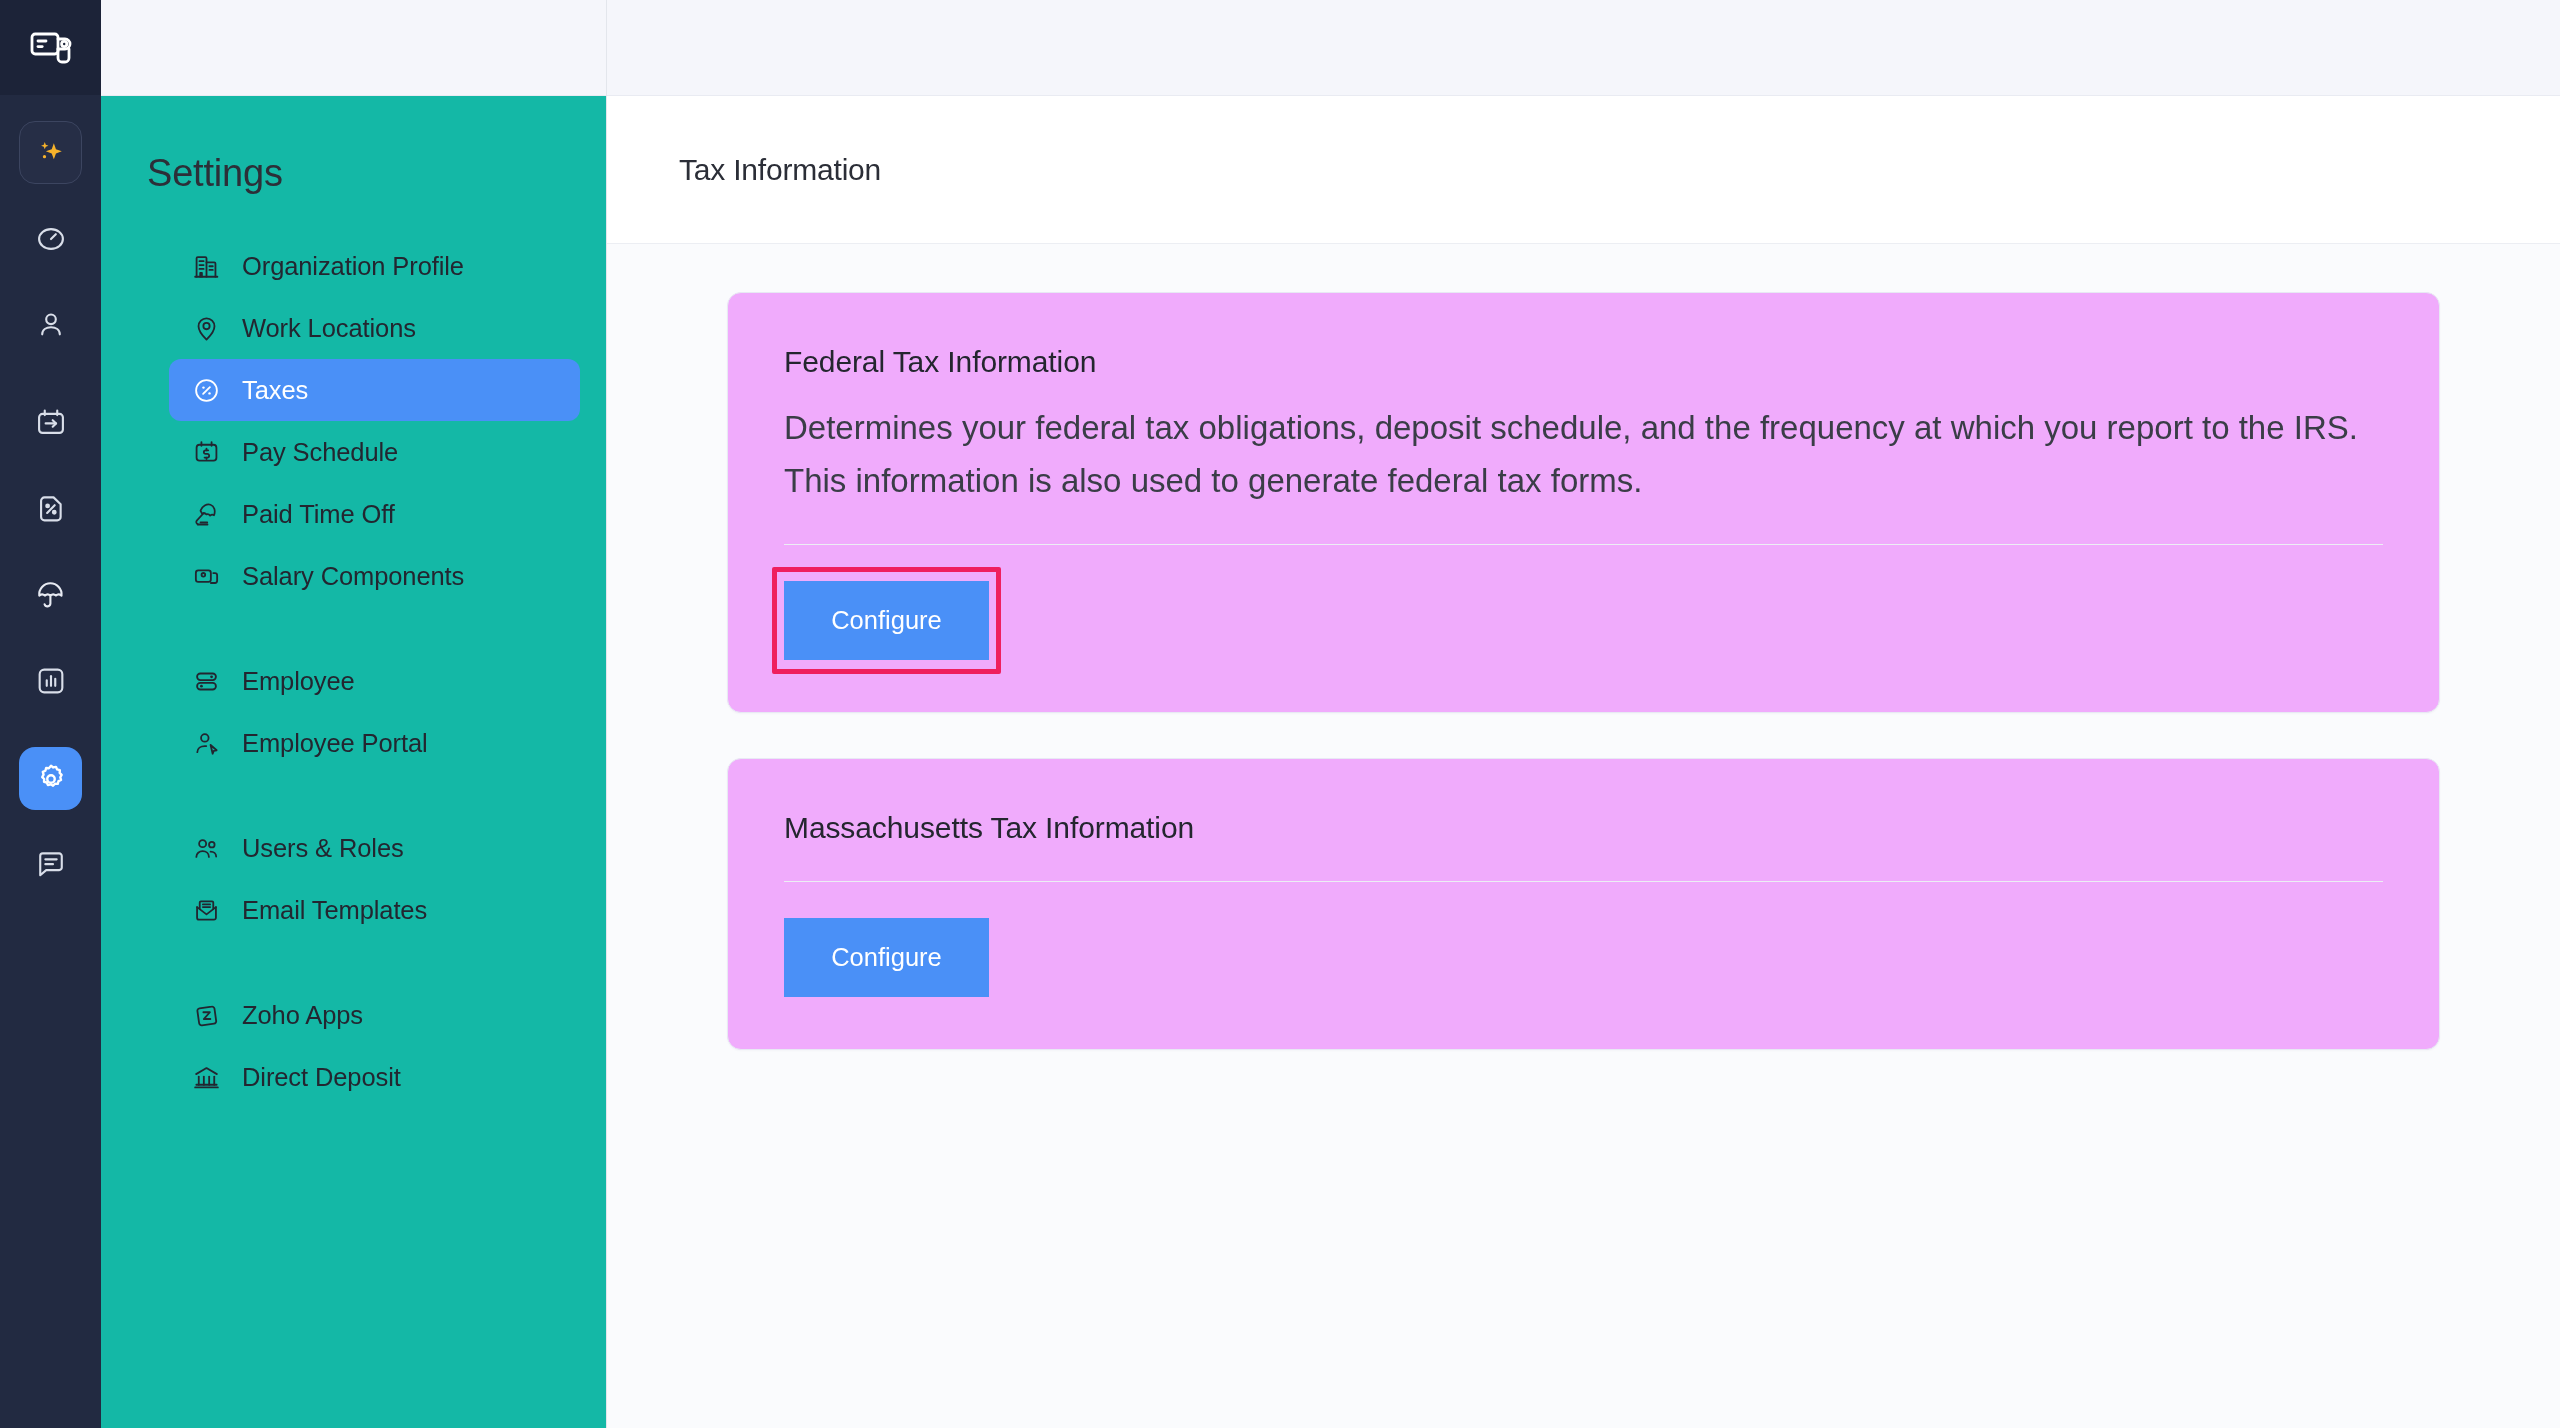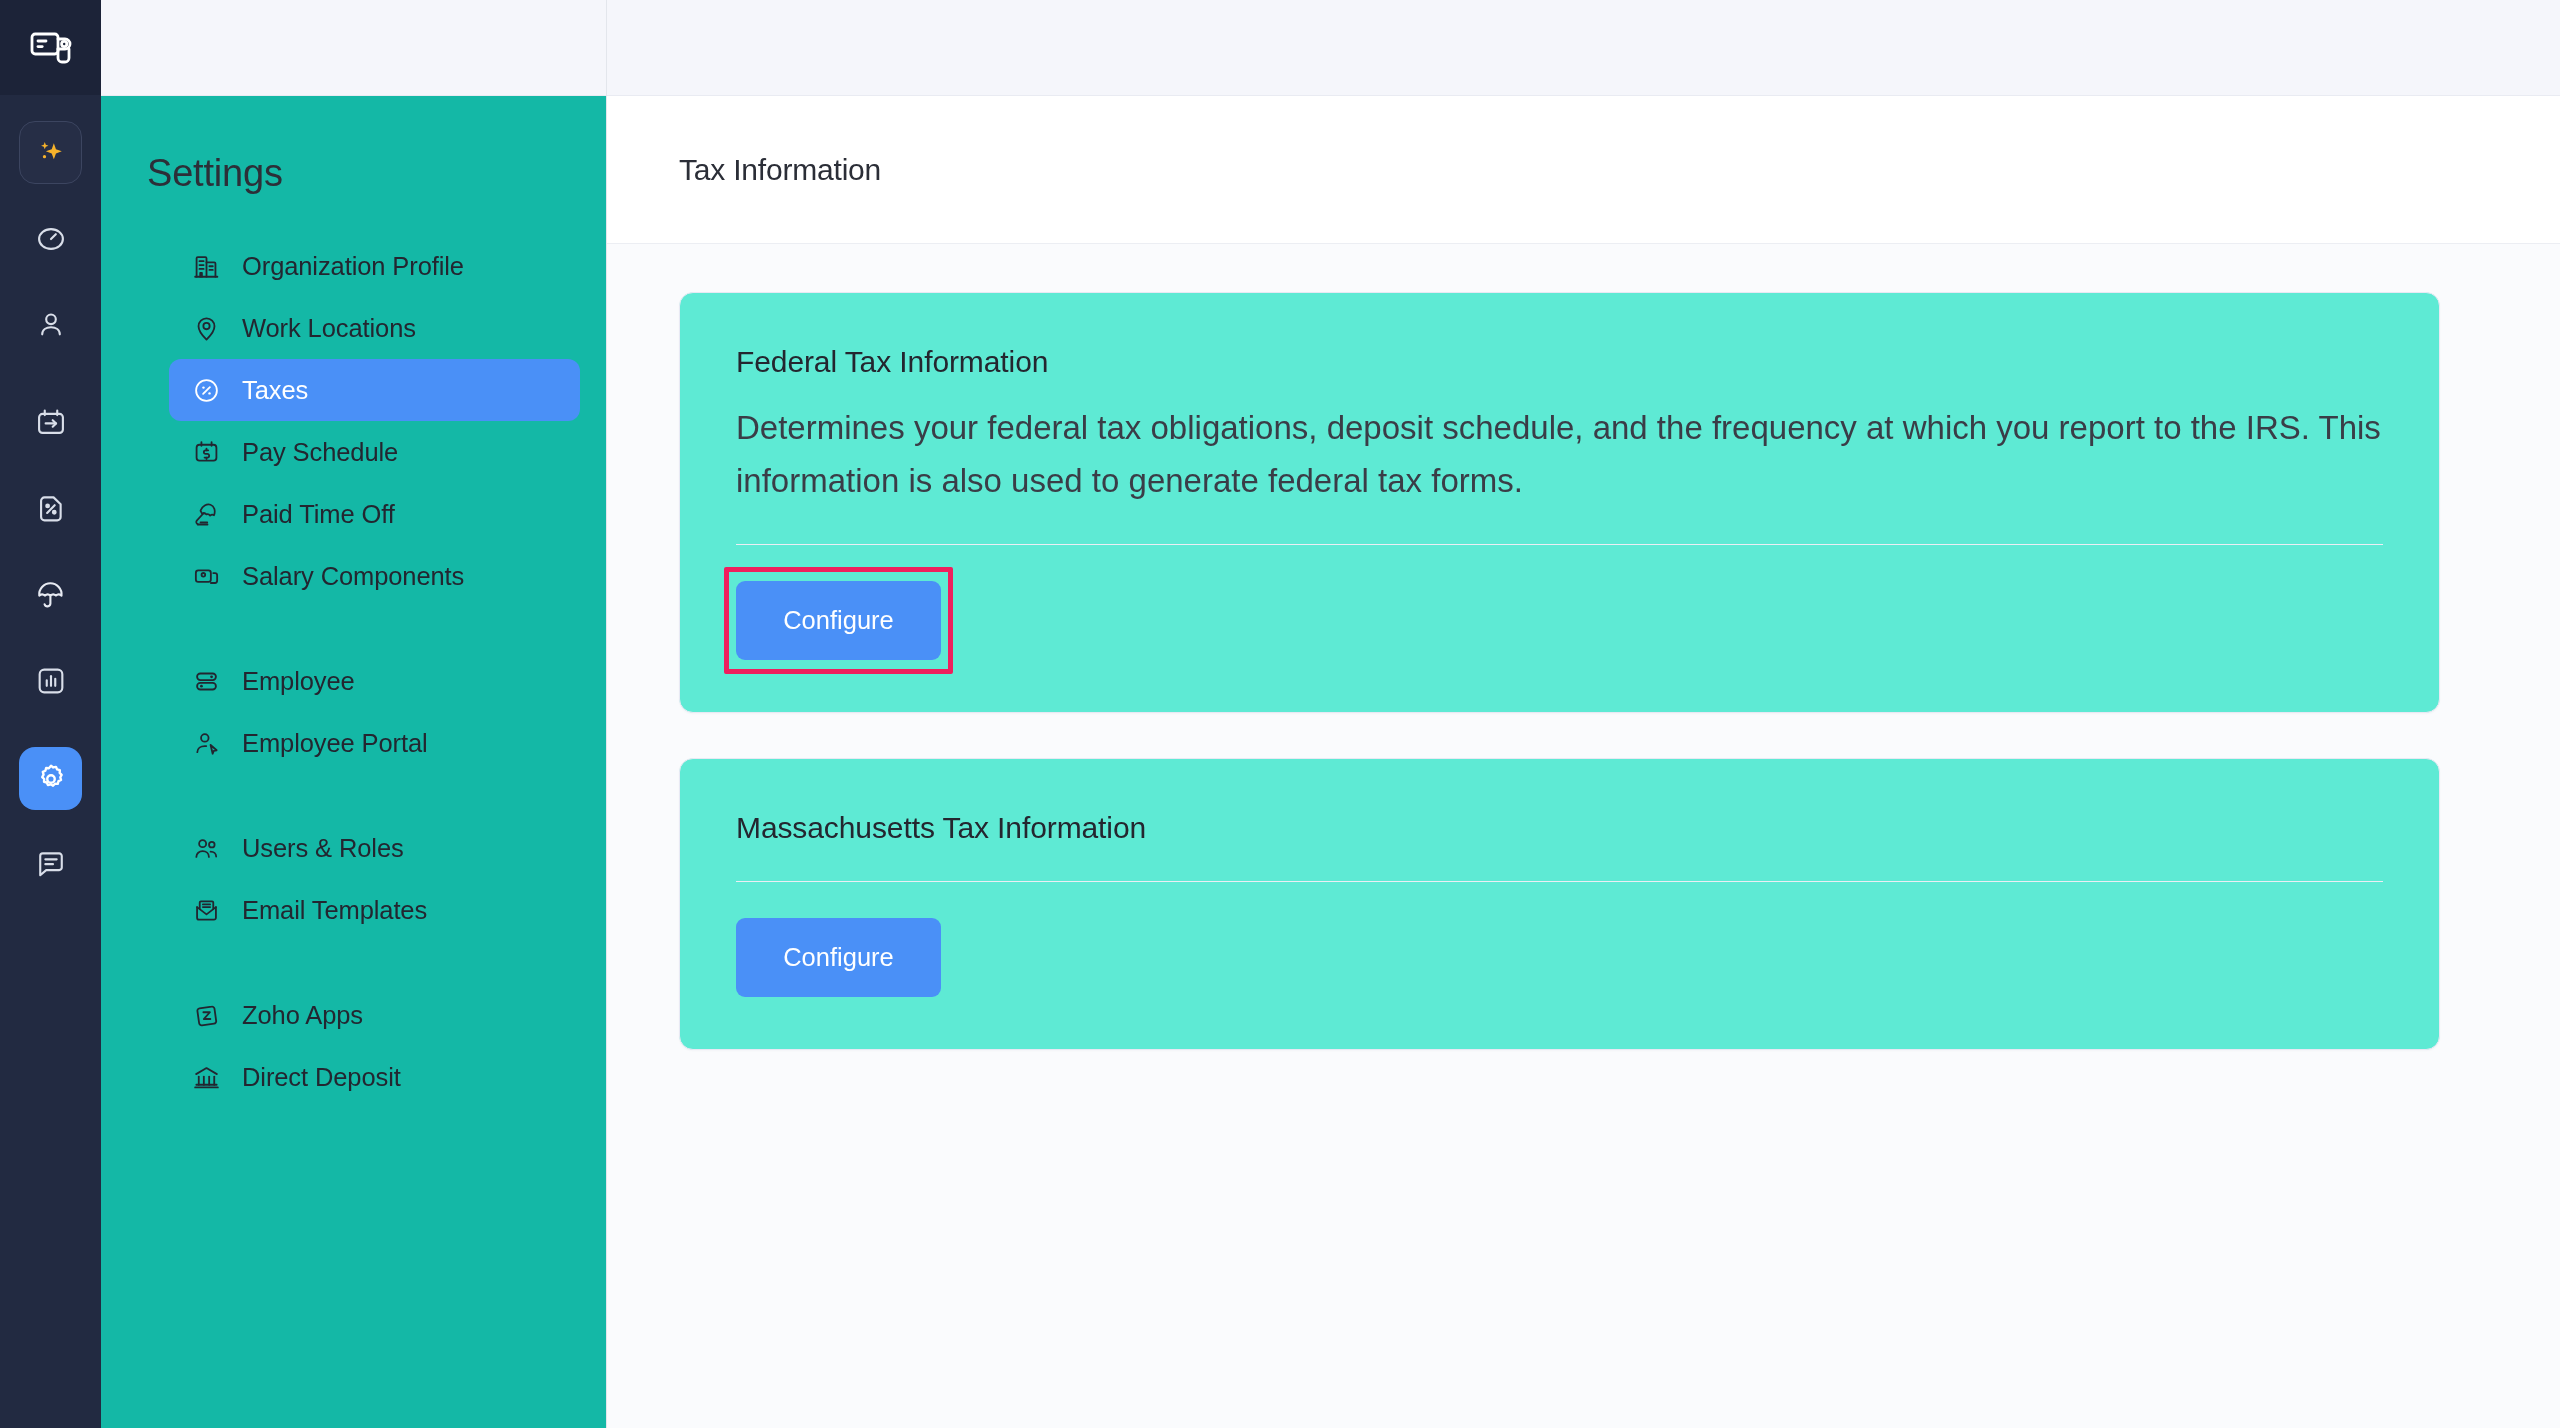--- a/index.html
+++ b/index.html
@@ -113,47 +113,48 @@
     font-size: 30px; font-weight: 400; color: #2b2e37;
     letter-spacing: -0.2px;
   }
   .main-content {
     flex: 1 1 auto;
     background: #fafbfd;
     padding: 48px 120px 0 72px;
     overflow: hidden;
   }
   .card {
-    background: #5eead4;
+    background: #f0abfc;
     border: 1px solid #e8e9f4;
     border-radius: 14px;
     padding: 52px 56px 52px 56px;
     margin-bottom: 45px;
     box-shadow: 0 1px 2px rgba(30,35,60,0.03);
+    margin-left: 48px;
   }
   .card h2 {
     font-size: 30px; font-weight: 400; color: #24262f;
     margin-bottom: 22px; letter-spacing: -0.1px;
   }
   .card p {
     font-size: 33px; color: #3a3d47; line-height: 1.62;
     max-width: 1700px; font-weight: 400;
   }
   .card-divider {
     height: 1px; background: #eceef4;
     margin: 36px 0 0 0;
   }
   .btn-row { padding-top: 36px; position: relative; }
   .btn-configure {
     display: inline-flex; align-items: center; justify-content: center;
     height: 79px; min-width: 205px;
     background: #4a90f7;
     color: #ffffff;
     font-size: 25.5px;
-    border: none; border-radius: 9px;
+    border: none; border-radius: 0;
     cursor: pointer;
     font-family: "Liberation Sans", sans-serif;
     padding: 0 26px;
   }
   
   .hl-wrap { position: relative; display: inline-block; }
   .hl-box {
     position: absolute;
     left: -12px; top: -14px;
     width: 229px; height: 107px;

